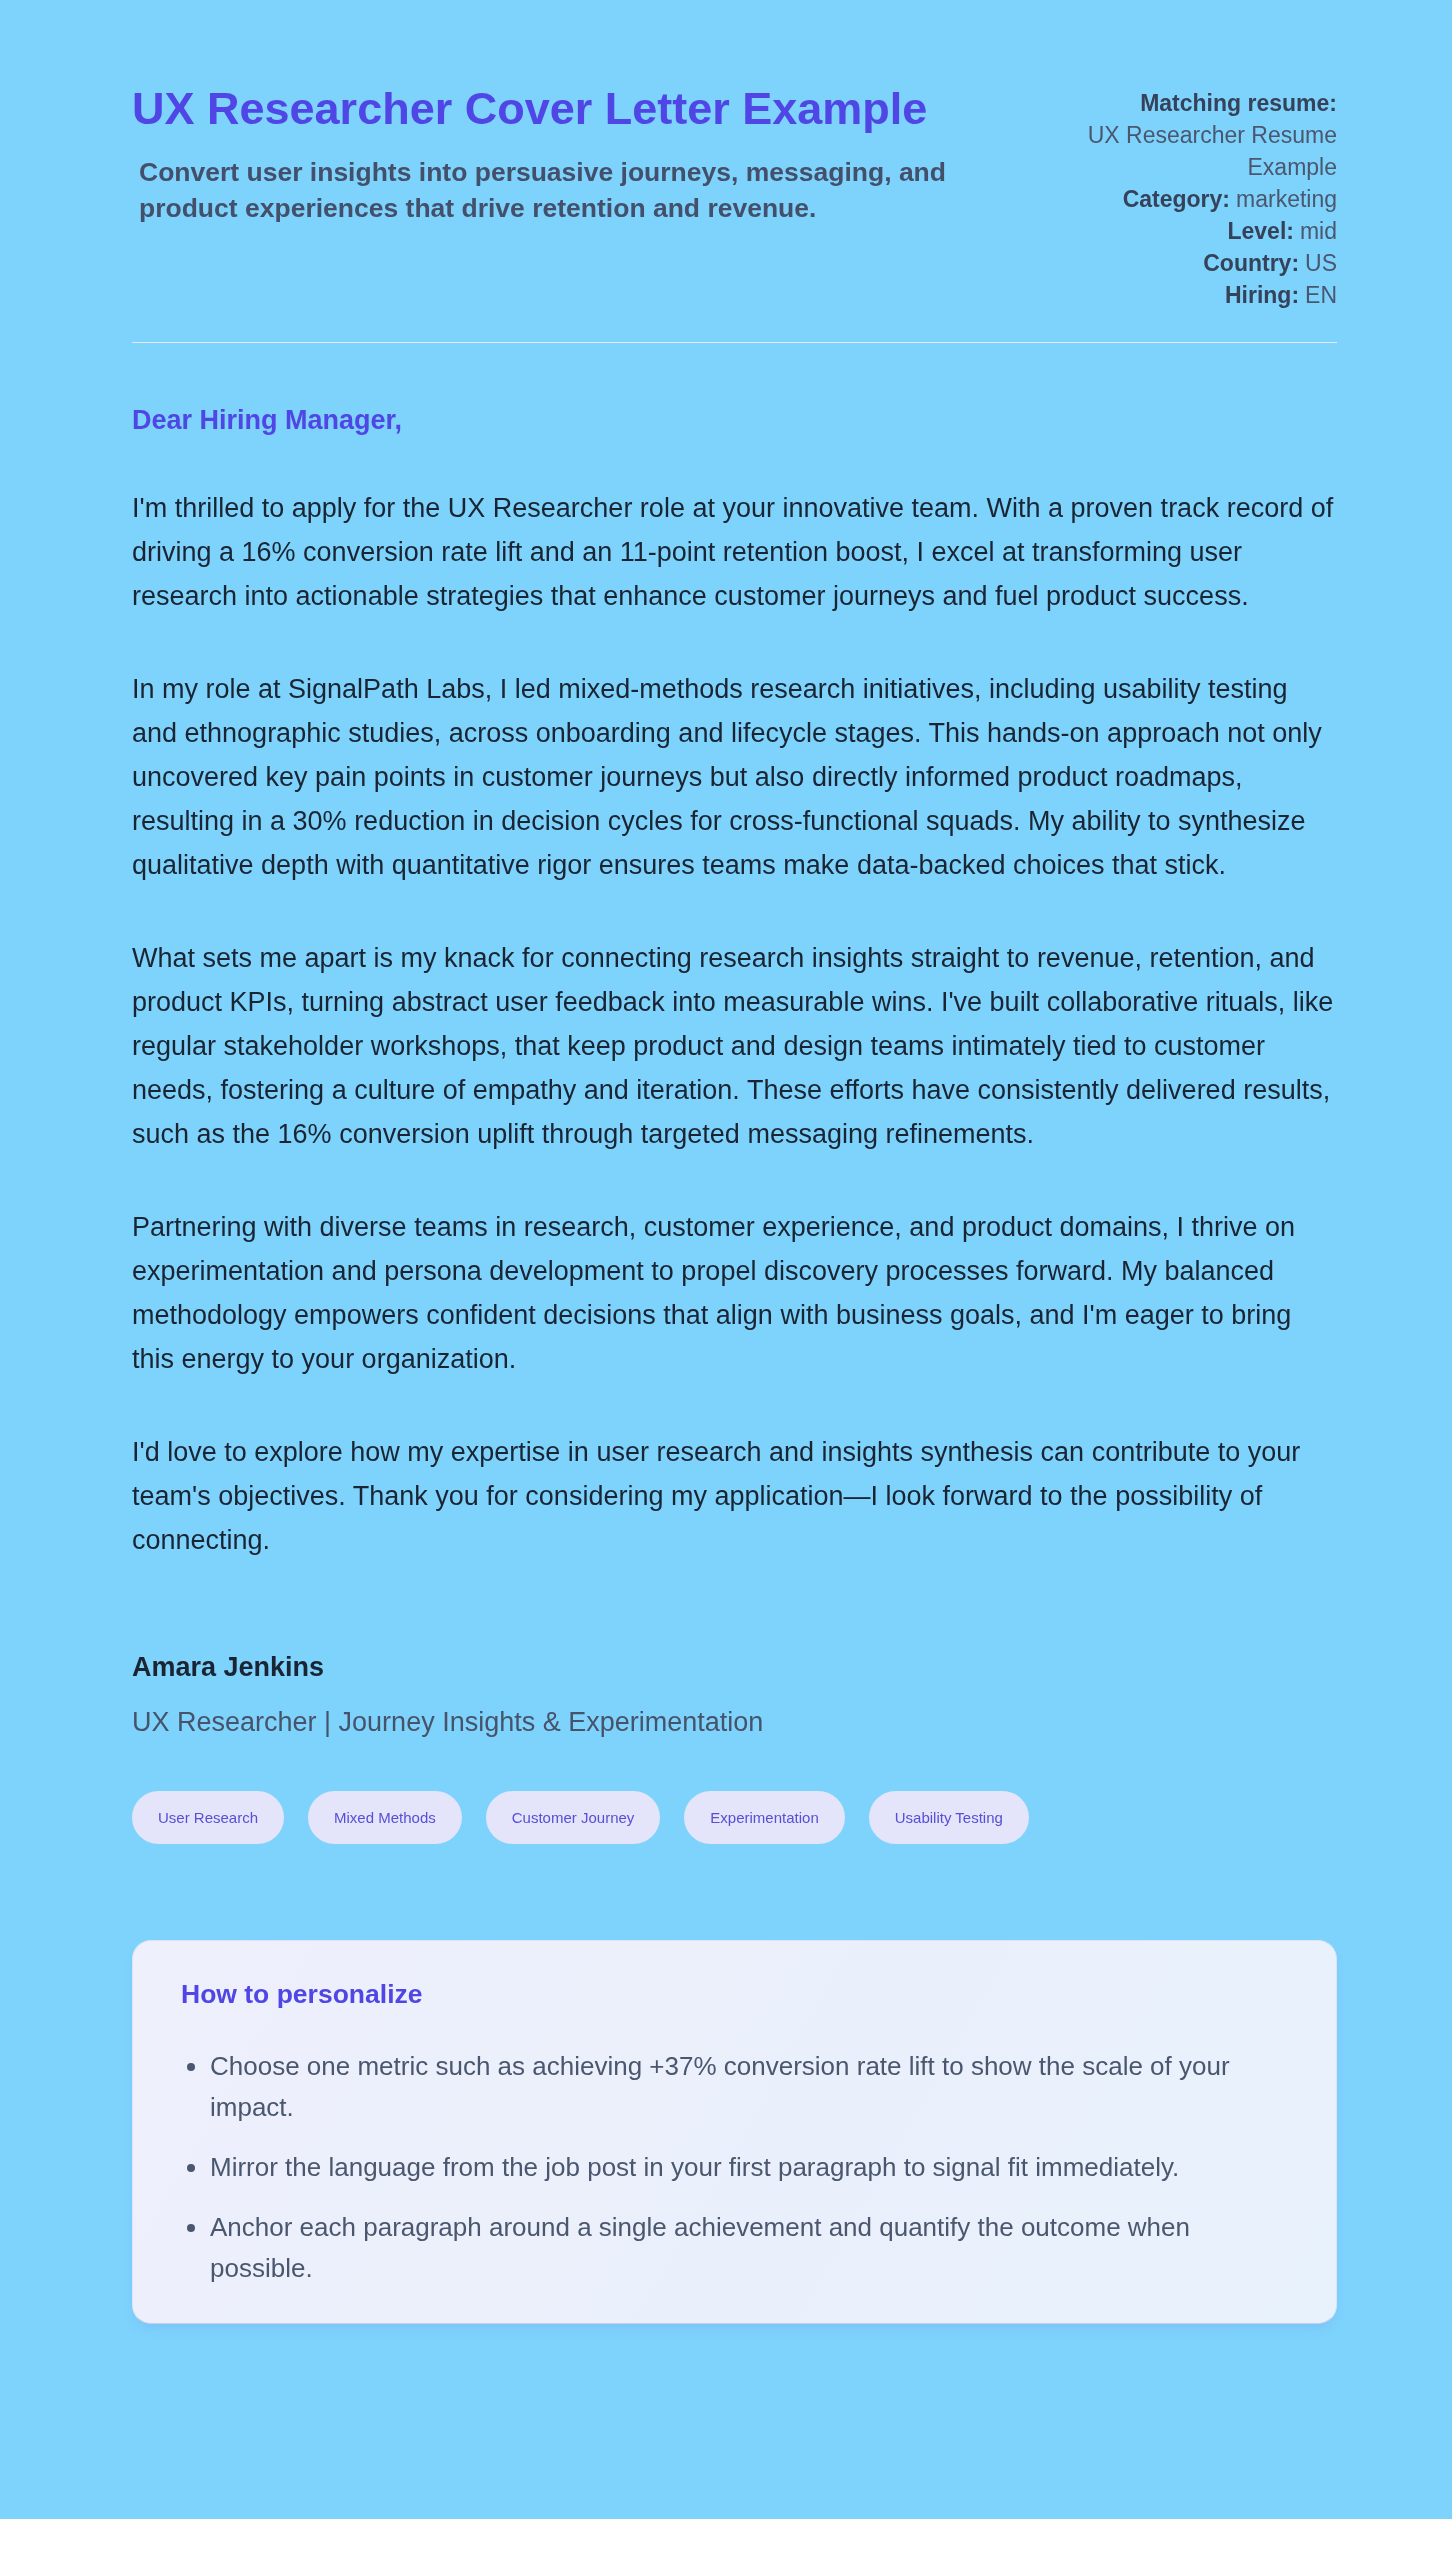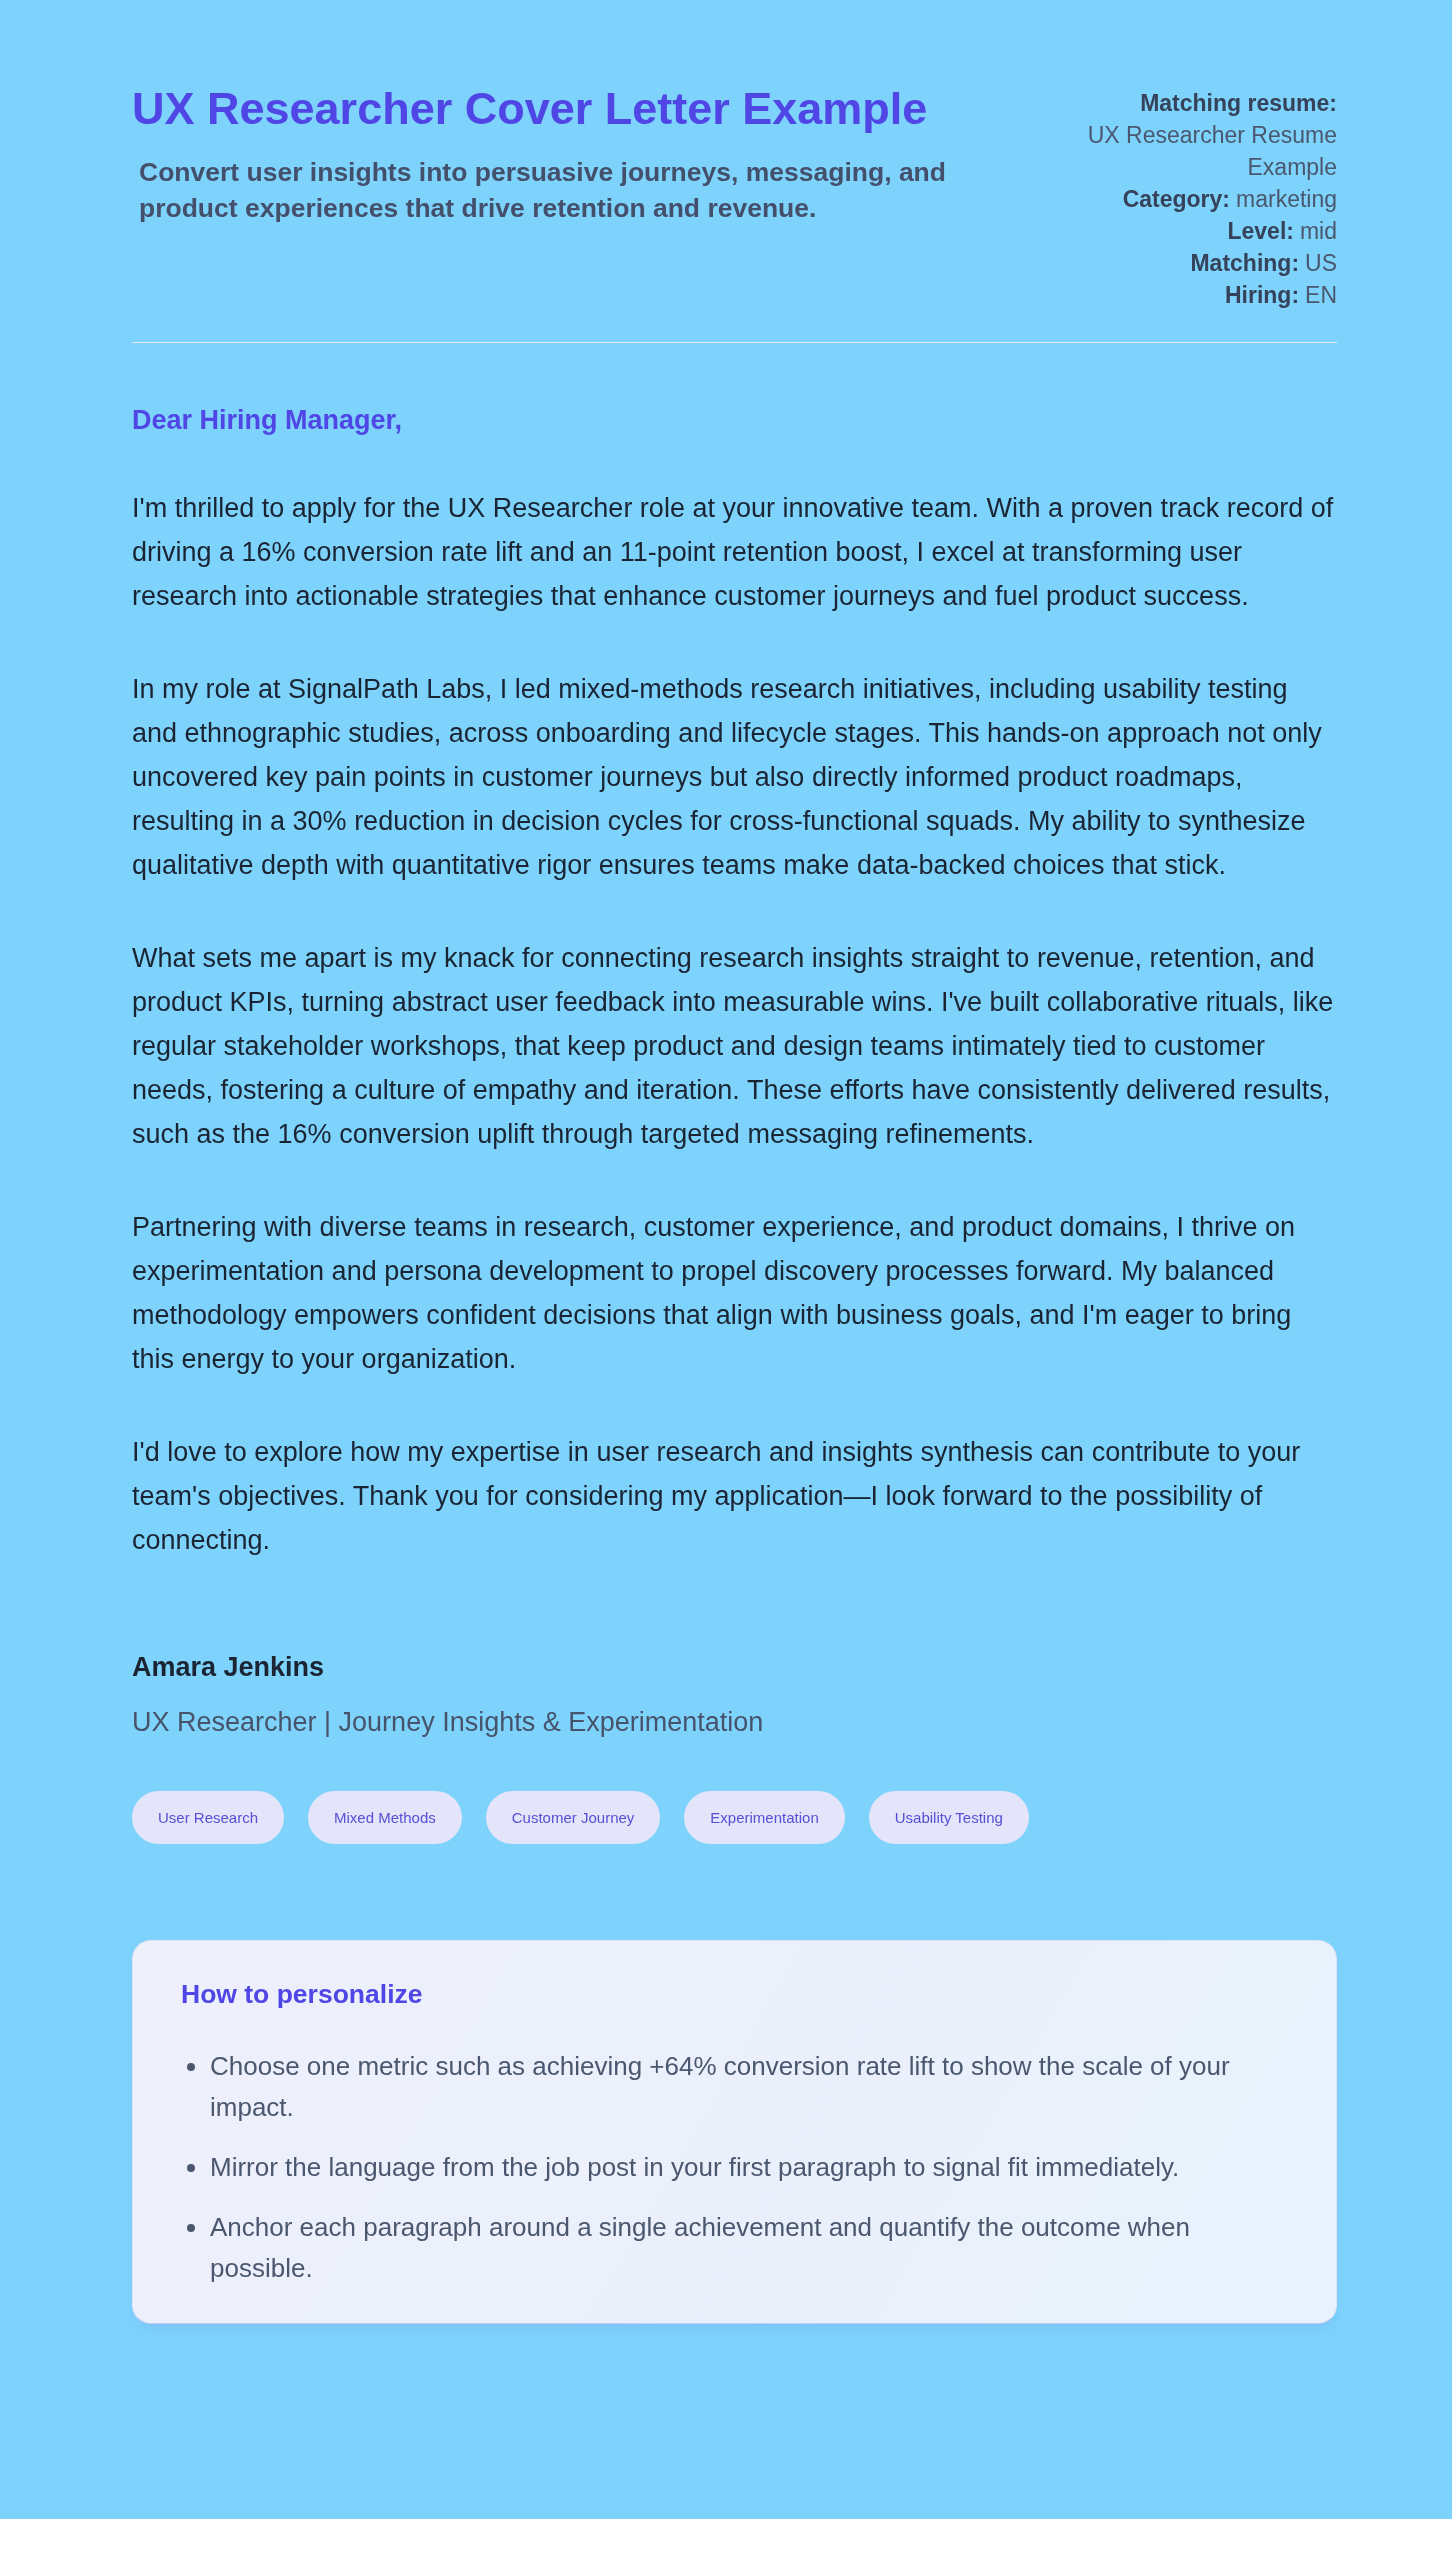--- a/index.html
+++ b/index.html
@@ -150,21 +150,21 @@
           <span class="meta-label">Matching resume:</span>
         </div>
         <div>UX Researcher Resume Example</div>
         <div>
           <span class="meta-label">Category:</span><span class="meta-value">marketing</span>
         </div>
         <div>
           <span class="meta-label">Level:</span><span class="meta-value">mid</span>
         </div>
         <div>
-          <span class="meta-label">Matching:</span><span class="meta-value">US</span>
+          <span class="meta-label">Country:</span><span class="meta-value">US</span>
         </div>
         <div>
           <span class="meta-label">Hiring:</span><span class="meta-value">EN</span>
         </div>
       </div>
     </div>
 
     <hr class="divider">
 
     <p class="greeting">Dear Hiring Manager,</p>
@@ -181,21 +181,21 @@
       <span class="tag-pill">User Research</span>
       <span class="tag-pill">Mixed Methods</span>
       <span class="tag-pill">Customer Journey</span>
       <span class="tag-pill">Experimentation</span>
       <span class="tag-pill">Usability Testing</span>
     </div>
 
     <div class="callout">
       <h2 class="callout-heading">How to personalize</h2>
       <ul class="callout-list">
-        <li>Choose one metric such as achieving +64% conversion rate lift to show the scale of your impact.</li>
+        <li>Choose one metric such as achieving +37% conversion rate lift to show the scale of your impact.</li>
         <li>Mirror the language from the job post in your first paragraph to signal fit immediately.</li>
         <li>Anchor each paragraph around a single achievement and quantify the outcome when possible.</li>
       </ul>
     </div>
 
   </div>
 </div>
 
 
 </body></html>

